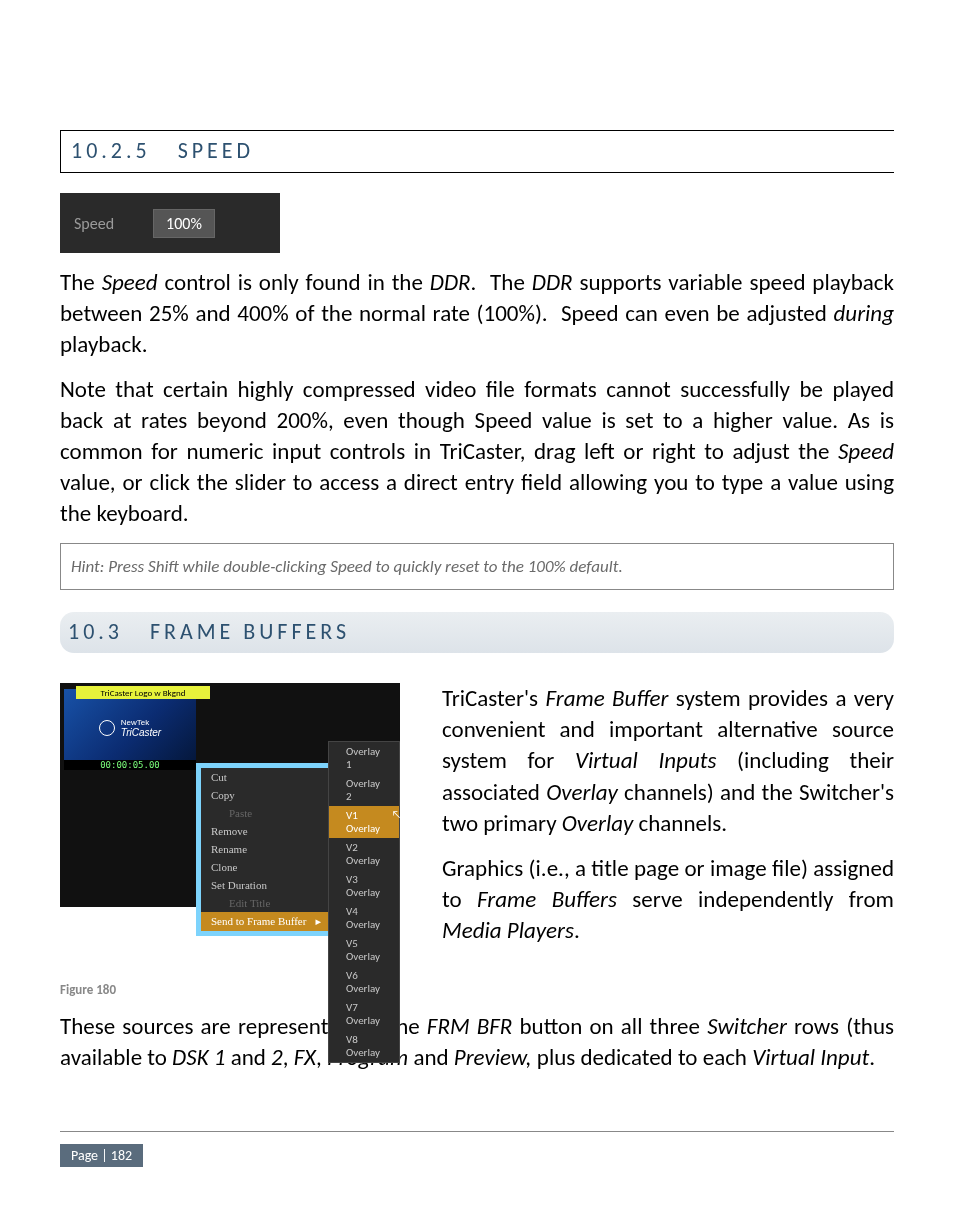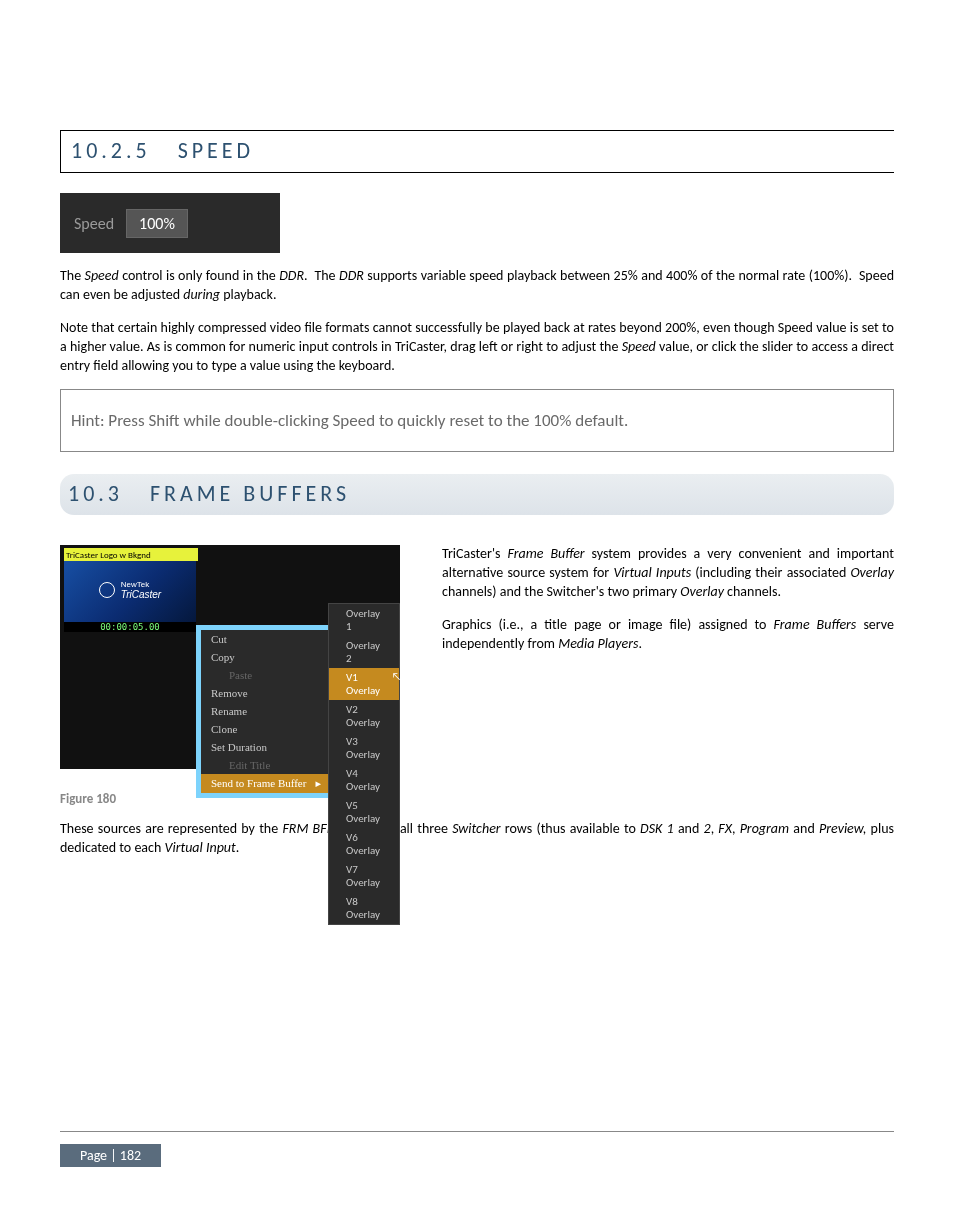--- a/index.html
+++ b/index.html
@@ -51,39 +51,41 @@
   .speed-label {
     color: #9a9a9a;
     font-size: 16px;
   }
   .speed-value-box {
     background: #555;
     color: #fff;
     font-size: 16px;
     padding: 4px 12px;
     border: 1px solid #666;
+    margin-left: 27px;
   }
   .fig-caption {
     font-family: Calibri, Arial, sans-serif;
     color: #888;
     font-size: 13px;
     font-weight: bold;
     margin: 22px 0 12px 0;
   }
   .body-text {
     font-family: Calibri, Arial, sans-serif;
-    font-size: 14px;
+    font-size: 23px;
     line-height: 1.35;
     text-align: justify;
     margin: 14px 0;
   }
   .hint-box {
     border: 1px solid #888;
-    padding: 20px 10px;
+    padding: 12px 10px;
     margin-top: 12px;
+    font-style: italic;
     color: #6a6a6a;
     font-family: Calibri, Arial, sans-serif;
     font-size: 17px;
   }
   
   .fb-row {
     display: flex;
     gap: 42px;
     margin-top: 30px;
     align-items: flex-start;
@@ -100,29 +102,30 @@
     background: linear-gradient(135deg, #1852a8 0%, #0b2c72 55%, #041638 100%);
     margin: 6px 0 0 4px;
     display: flex;
     flex-direction: column;
     align-items: center;
     justify-content: center;
     position: relative;
   }
   .thumb-title {
     position: absolute;
-    top: -3px; left: 0;
+    top: -3px; left: 12px;
     right: 0;
     background: #e7f23b;
     color: #000;
     font-size: 9px;
     padding: 1px 2px;
     width: 130px;
     overflow: hidden;
     white-space: nowrap;
+    text-align: center;
   }
   .thumb-logo {
     color: #fff;
     font-size: 10px;
     font-weight: normal;
     font-family: Arial, sans-serif;
     display: flex;
     align-items: center;
     gap: 6px;
   }
@@ -195,21 +198,21 @@
     left: 60px;
     right: 60px;
   }
   .page-num {
     position: absolute;
     bottom: 60px;
     left: 60px;
     background: #5a6c7d;
     color: #fff;
     font-size: 14px;
-    padding: 3px 20px;
+    padding: 3px 11px;
     font-family: Calibri, Arial, sans-serif;
   }
 </style>
 </head>
 <body>
 
 <div class="page">
 
   <div class="hr-top"></div>
   <div class="sect-box">

